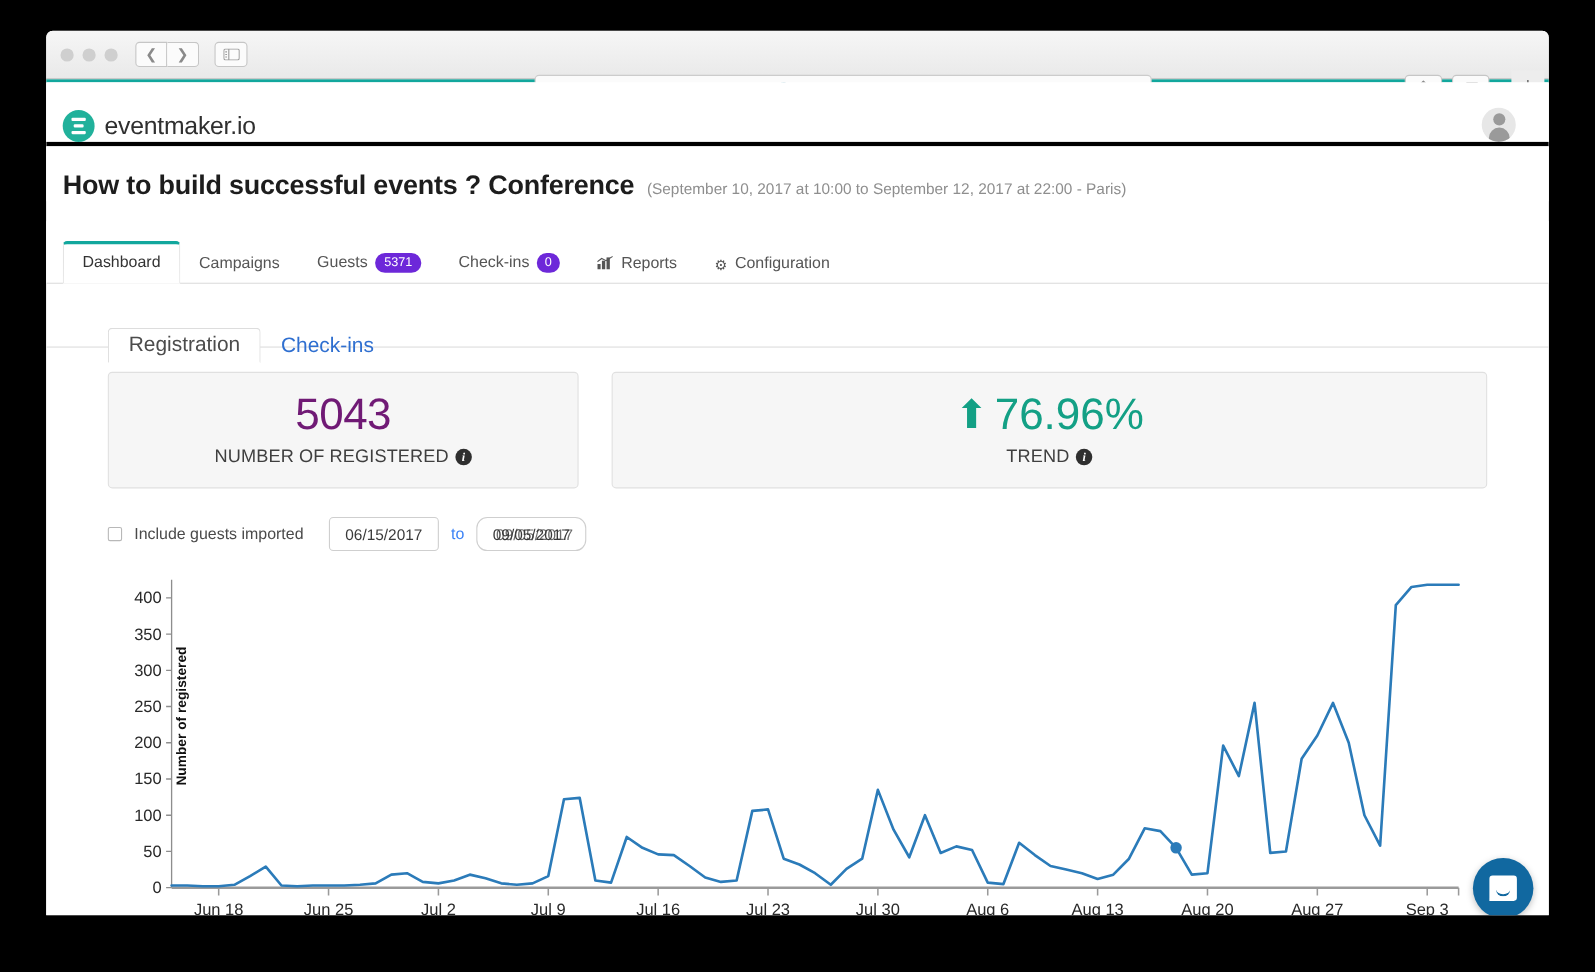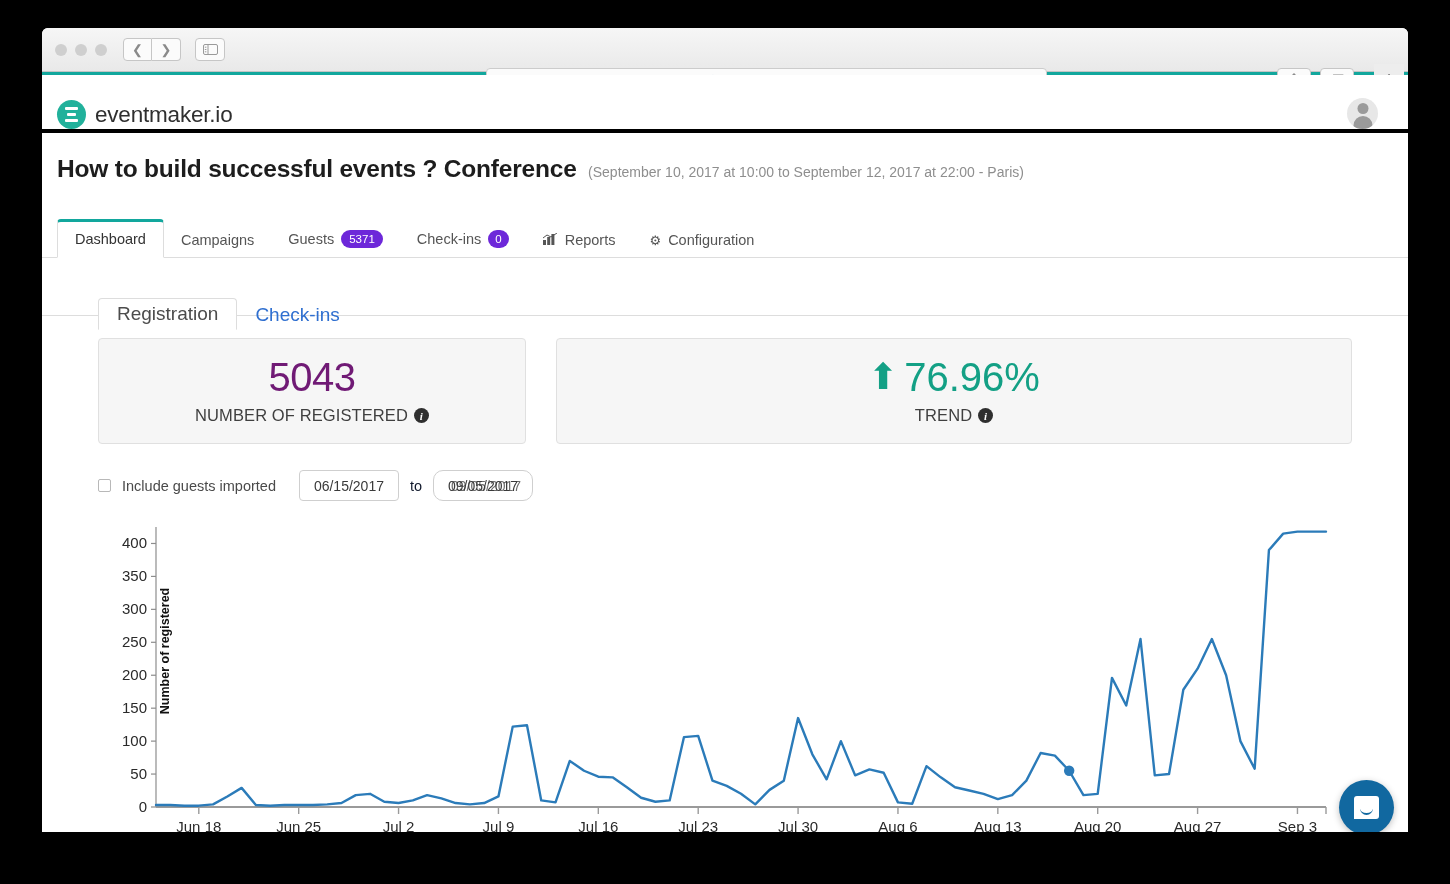--- a/index.html
+++ b/index.html
@@ -222,21 +222,21 @@
   .dateinput {
     width: 100px; height: 31px;
     border: 1px solid #cfcfcf; border-radius: 4px;
     background: #fff;
     display: flex; align-items: center; justify-content: center;
     font-size: 14px; color: #3a3a3a;
   }
   .dateinput.ghost { position: relative; border-radius: 10px; }
   .dateinput.ghost span.a { position: absolute; color:#3a3a3a; }
   .dateinput.ghost span.b { position: absolute; color:#3a3a3a; transform: translateX(3px); opacity:.75; }
-  .toword { font-size: 14.5px; color: #0f172a; }
+  .toword { font-size: 14.5px; color: #3b82f6; }
 
   
   .chartwrap { padding: 18px 56px 0 56px; position: relative; }
   .chartsvg { display: block; }
   .chat {
     position: absolute;
     right: 14px; bottom: 14px;
     width: 55px; height: 55px; border-radius: 50%;
     background: #1168a0;
     display: flex; align-items: center; justify-content: center;

